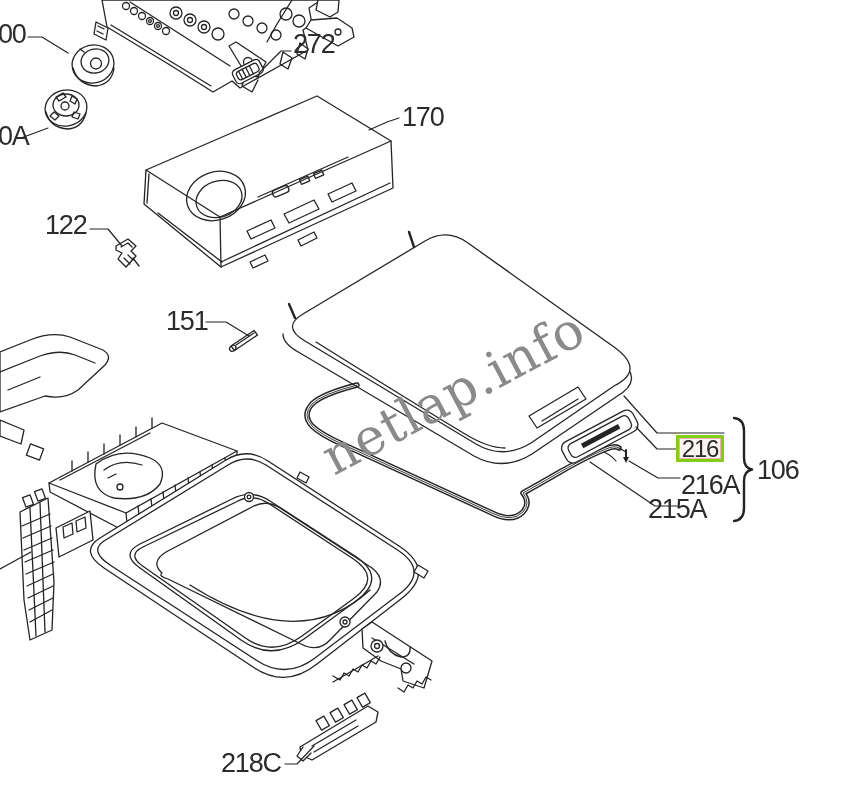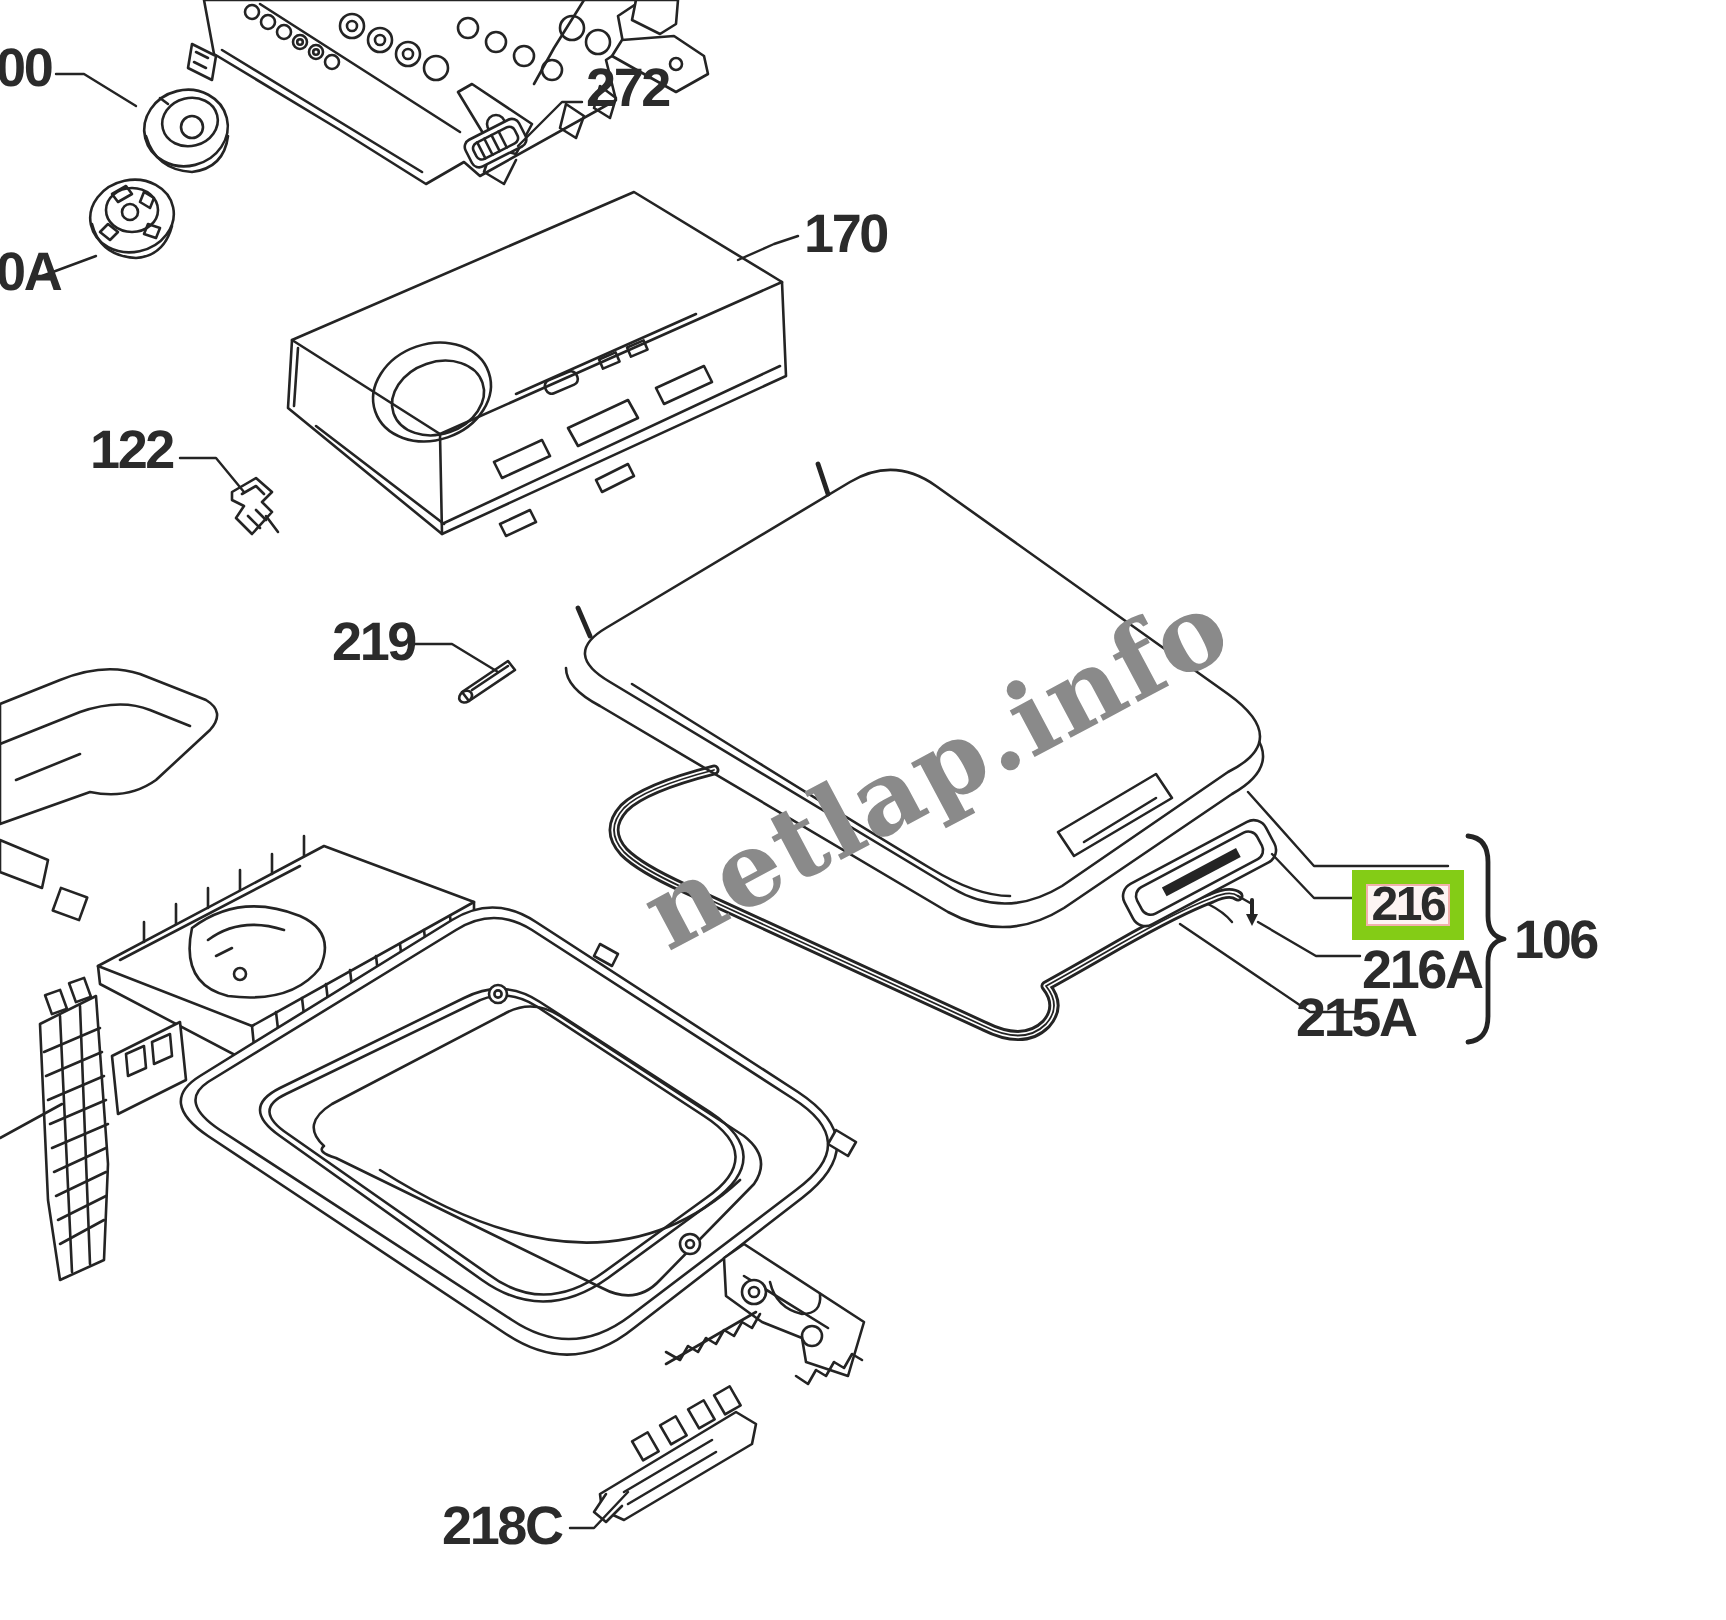--- a/index.html
+++ b/index.html
@@ -1,28 +1,27 @@
 <!DOCTYPE html>
 <html><head>
 <meta charset="utf-8">
 <style>
   html,body{margin:0;padding:0;background:#ffffff;}
   .stage{
     position:relative;width:863px;height:810px;background:#ffffff;overflow:hidden;
     font-family:"Liberation Sans", sans-serif;
-    font-weight:bold;
   }
   .stage svg{position:absolute;left:0;top:0;}
   .ref{
     position:absolute;font-size:27px;letter-spacing:-1.2px;color:#2b2b2b;
     line-height:1;white-space:nowrap;font-family:"Liberation Sans", sans-serif;
   }
   .ref-box{
     position:absolute;left:676px;top:435px;width:42px;height:21px;
-    border:7px solid #84cc16;box-shadow:inset 0 0 0 1px #f2b0ac;
+    border:3px solid #84cc16;box-shadow:inset 0 0 0 1px #f2b0ac;
     background:#fdf4f3;display:flex;align-items:center;justify-content:center;
   }
   .ref-box .ref{position:static;font-size:24px;}
   .watermark{
     position:absolute;left:326px;top:433px;height:56px;line-height:56px;
     font-family:"DejaVu Serif", serif;font-size:51px;color:#8a8a8a;
     transform:rotate(-28deg);transform-origin:0 50%;letter-spacing:1px;
     pointer-events:none;
   }
 </style>
@@ -231,21 +230,21 @@
 
   <path stroke-width="2.4" d="M734,418 Q744,419 744,431 L744,458 Q744,468 752,469.5 Q744,471 744,481 L744,508 Q744,520 734,521"></path>
 </g>
 </svg>
 
 <div class="ref" style="left:-2px;top:21px">00</div>
 <div class="ref" style="left:-2px;top:123px">0A</div>
 <div class="ref" style="left:293px;top:31px">272</div>
 <div class="ref" style="left:402px;top:104px">170</div>
 <div class="ref" style="left:45px;top:212px">122</div>
-<div class="ref" style="left:166px;top:308px">219</div>
+<div class="ref" style="left:166px;top:308px">151</div>
 
 <div class="ref-box">
   <span class="ref">216</span>
 </div>
 <div class="ref" style="left:681px;top:472px">216A</div>
 <div class="ref" style="left:648px;top:496px">215A</div>
 <div class="ref" style="left:757px;top:457px">106</div>
 <div class="ref" style="left:221px;top:750px">218C</div>
 
 <div class="watermark">netlap.info</div>

